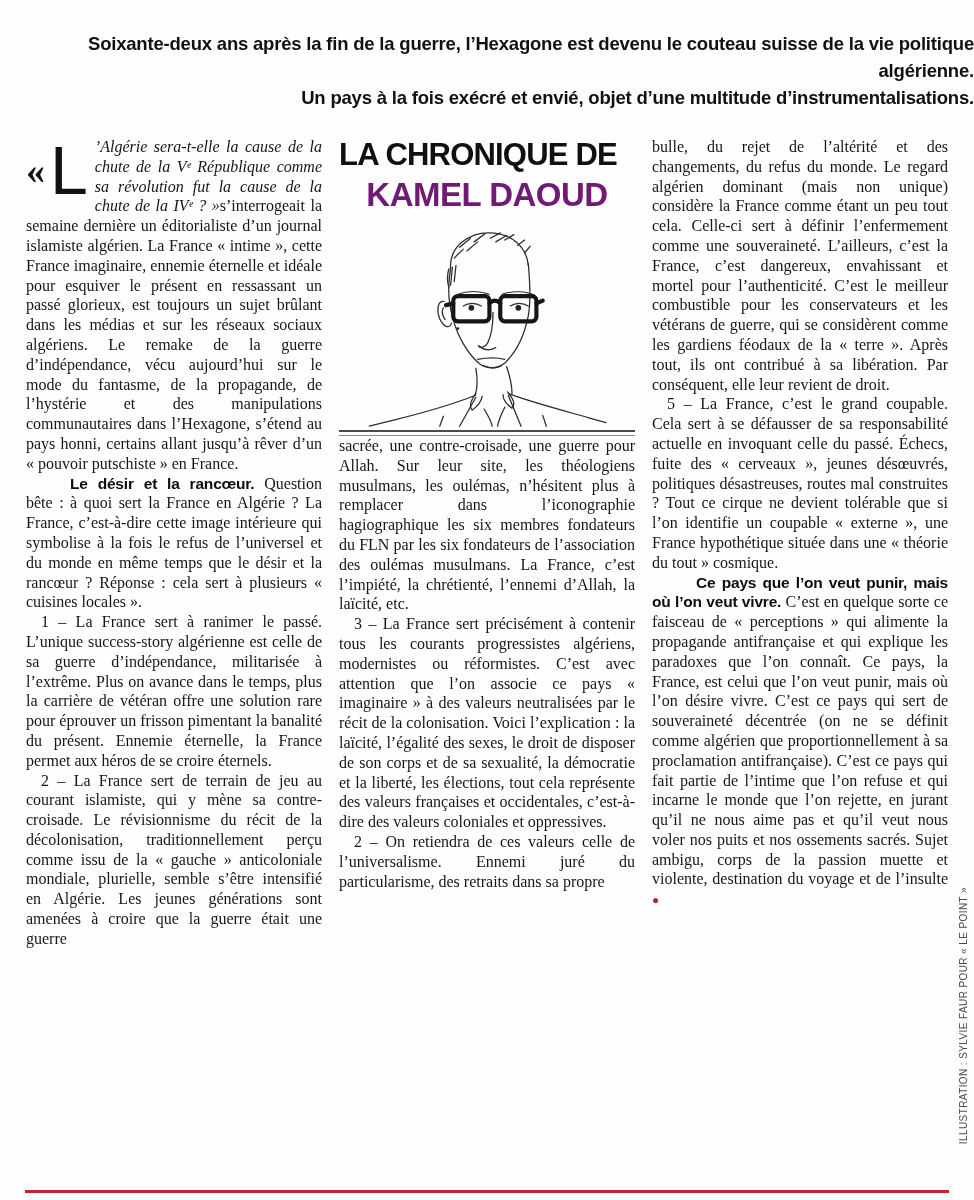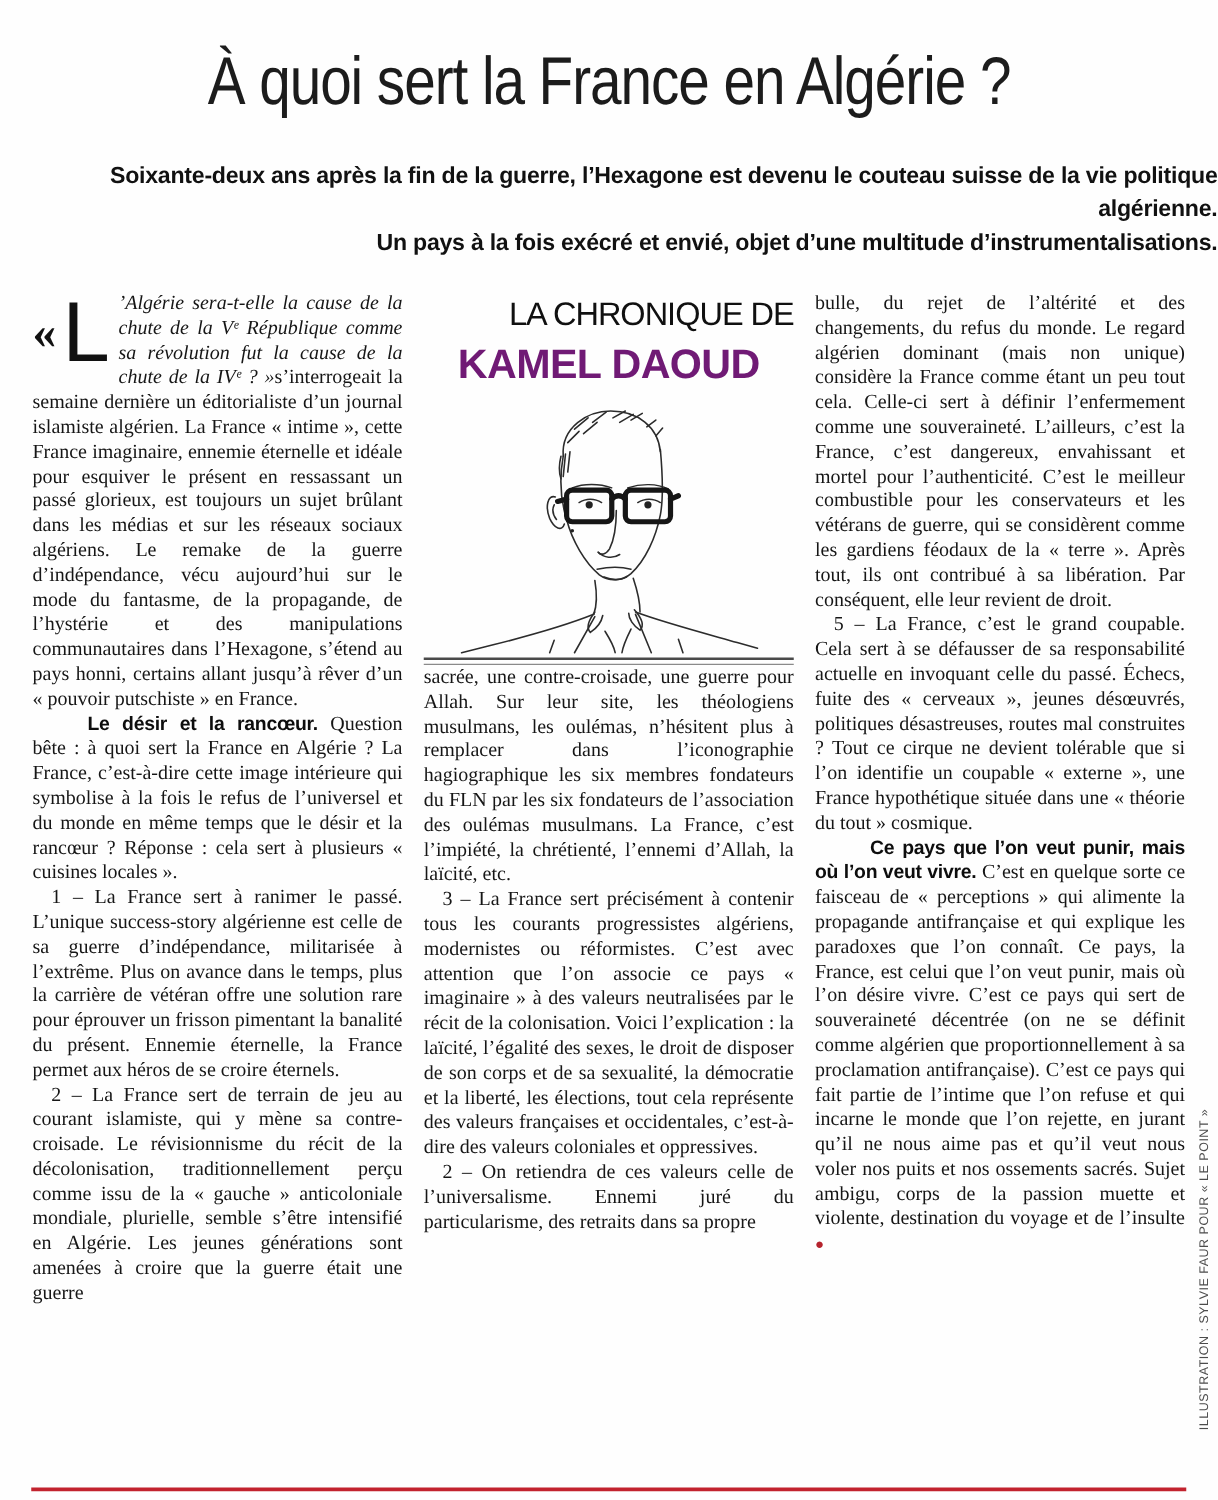--- a/index.html
+++ b/index.html
@@ -45,23 +45,23 @@
   .guillemet {
     font-family:"Liberation Serif", serif; font-weight:700;
     font-size:38px; line-height:1; margin-right:5px; color:#111;
   }
   .dropcap {
     font-family:"Liberation Sans", sans-serif; font-weight:400;
     font-size:68px; line-height:56px; color:#111;
   }
   
   .kicker {
-    font-family:"Liberation Sans", sans-serif; font-weight:400;
-    font-size:26px; line-height:36px; letter-spacing:-0.8px;
-    text-align:right; color:#101010; white-space:nowrap;
+    font-family:"Liberation Sans", sans-serif; font-weight:700;
+    font-size:31px; line-height:36px; letter-spacing:-0.8px;
+    text-align:left; color:#101010; white-space:nowrap;
   }
   .author {
     font-family:"Liberation Sans", sans-serif; font-weight:700;
     font-size:33px; line-height:38px; letter-spacing:-0.5px;
     text-align:center; color:#701a75; margin-top:3px; white-space:nowrap;
   }
   .portrait { height:206px; margin-top:8px; text-align:center; }
   .portrait svg { height:206px; }
   .double-rule {
     height:3px; margin-top:2px;
@@ -79,21 +79,20 @@
     position:absolute; left:25px; right:25px; bottom:7px;
     height:3px; background:#c2232e;
   }
   .end-dot { color:#b5232d; font-size:12px; }
 </style>
 </head>
 <body>
 
 <div class="page">
 
-  <h1 class="title"><span class="squeeze">À quoi sert la France en Algérie ?</span></h1>
 
   <p class="standfirst">
     <span>Soixante-deux ans après la fin de la guerre, l’Hexagone est devenu le couteau suisse de la vie politique algérienne.</span><br>
     <span>Un pays à la fois exécré et envié, objet d’une multitude d’instrumentalisations.</span>
   </p>
 
   <div class="columns">
 
     <div class="col">
       <p class="opening">

